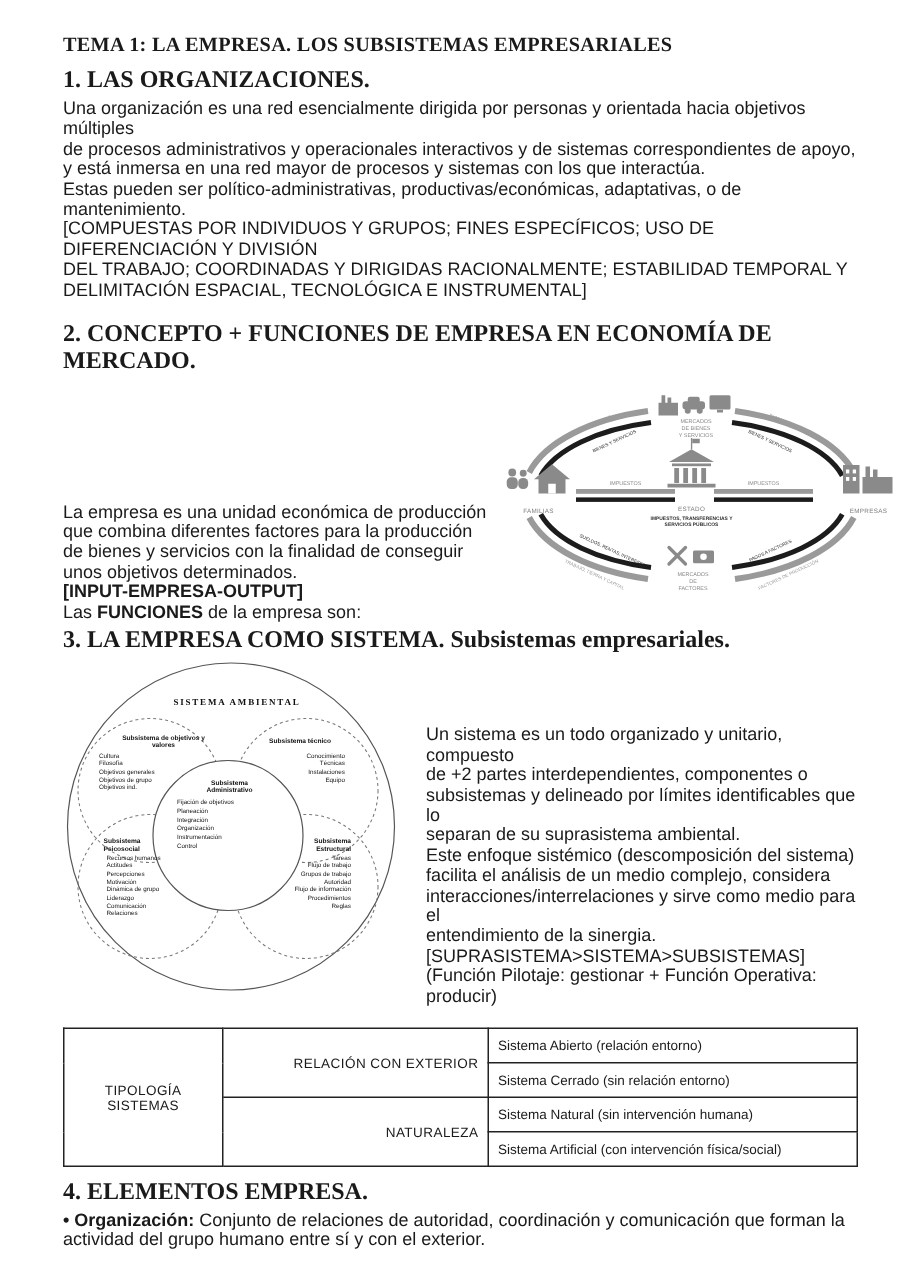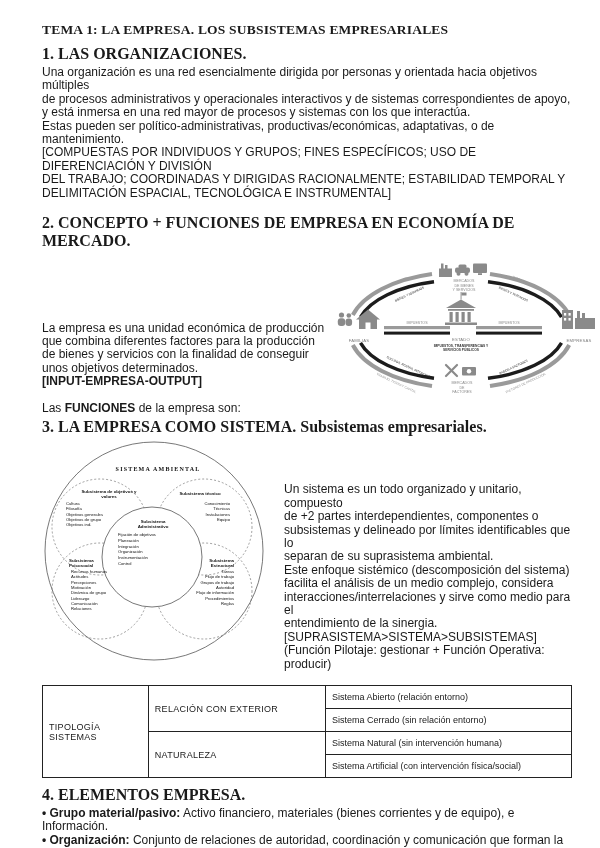--- a/index.html
+++ b/index.html
@@ -9,21 +9,21 @@
     padding:22px 28px 0 42px; box-sizing:border-box;
     font-family:"Liberation Sans", sans-serif;
   }
   .serif{font-family:"Liberation Serif", serif; font-weight:bold;}
   .title{font-size:13.5px; letter-spacing:.2px; margin-bottom:7px;}
   .h{font-size:16px; margin:3px 0 3px 0;}
   .body{font-size:12px; line-height:13.4px;}
   .lines{white-space:pre-line;}
   .bold{font-weight:bold;}
   .mt14{margin-top:14px;}
-  .mt12{margin-top:13px;}
+  .mt12{}
   .row{display:flex; align-items:flex-end;}
   .col-left{width:286px; flex:0 0 auto;}
 
   
   .flow{width:270px; height:160px; flex:0 0 auto; margin-top:2px; position:relative;}
   .flow svg text{font-family:"Liberation Sans", sans-serif;}
   .flow .t-gray{font-size:3.6px; fill:#8a8a8a; text-anchor:middle;}
   .flow .t-node{font-size:4.2px; fill:#7d7d7d; text-anchor:middle; letter-spacing:.2px;}
   .flow .t-cap{font-size:3.3px; fill:#333; font-weight:bold; text-anchor:middle;}
   .flow .t-arc-g{font-size:3.1px; fill:#9a9a9a; text-anchor:middle;}
@@ -43,22 +43,22 @@
   .v-adm-i{top:93px; left:76px; line-height:5.8px;}
   .v-psi-t{top:119px; left:27px;}
   .v-psi-i{top:130px; left:29px;}
   .v-est-t{top:119px; left:118px; width:74px; text-align:right;}
   .v-est-i{top:130px; left:108px; width:84px; text-align:right;}
   .sec3-text{margin:24px 0 0 10px; width:292px;}
 
   
   table.tip{border-collapse:collapse; margin-top:14px;}
   table.tip td{border:1.2px solid #222; font-size:9px; padding:0 6px; height:22px;}
-  td.t-head{width:96px; text-align:left; font-size:9.5px; letter-spacing:.3px;}
-  td.t-crit{width:172px; text-align:left; letter-spacing:.3px;}
+  td.t-head{width:96px; text-align:center; font-size:9.5px; letter-spacing:.3px;}
+  td.t-crit{width:172px; text-align:right; letter-spacing:.3px;}
   td.t-type{width:247px; text-align:left;}
   .sec4{margin-top:8px;}
 </style>
 </head>
 <body>
 
 <div class="page">
 
   <div class="title serif">TEMA 1: LA EMPRESA. LOS SUBSISTEMAS EMPRESARIALES</div>
 
@@ -270,17 +270,16 @@
       <td class="t-type">Sistema Natural (sin intervención humana)</td>
     </tr>
     <tr>
       <td class="t-type">Sistema Artificial (con intervención física/social)</td>
     </tr>
   </tbody>
     </table>
 
   <div class="sec4">
     <div class="h serif">4. ELEMENTOS EMPRESA.</div>
-    <div class="body"><span class="bold">• Grupo material/pasivo:</span><span> Activo financiero, materiales (bienes corrientes y de equipo), e Información.</span></div>
     <div class="body"><span class="bold">• Organización:</span><span> Conjunto de relaciones de autoridad, coordinación y comunicación que forman la actividad del grupo humano entre sí y con el exterior.</span></div>
   </div>
 
 </div>
 
 </body></html>

